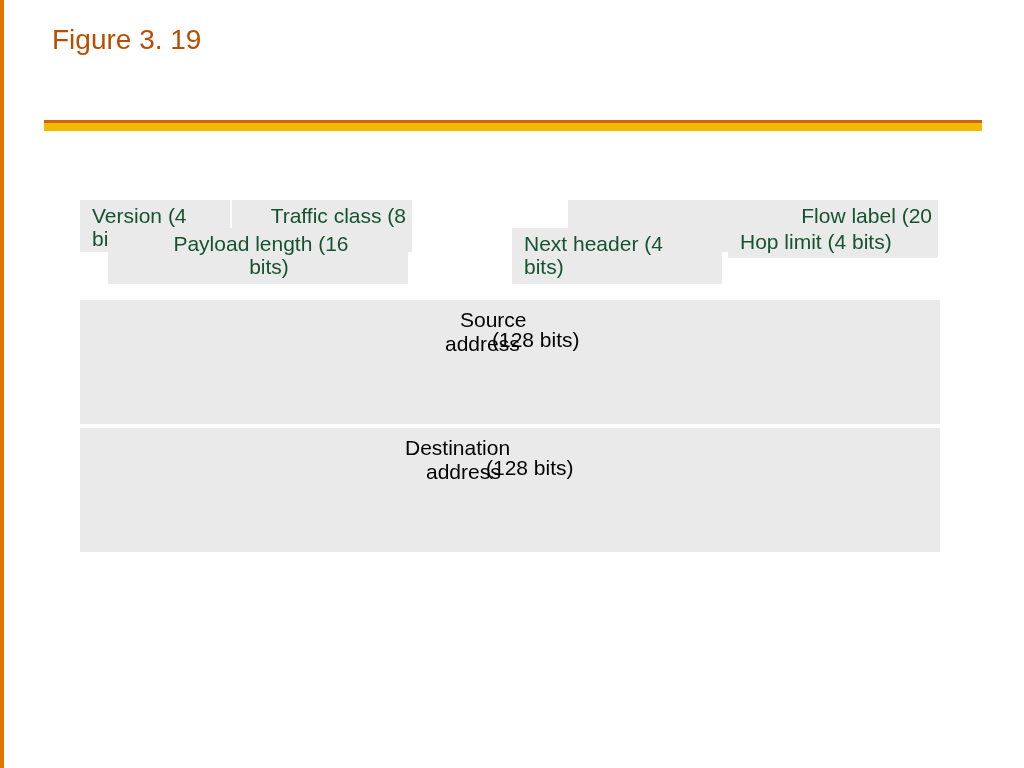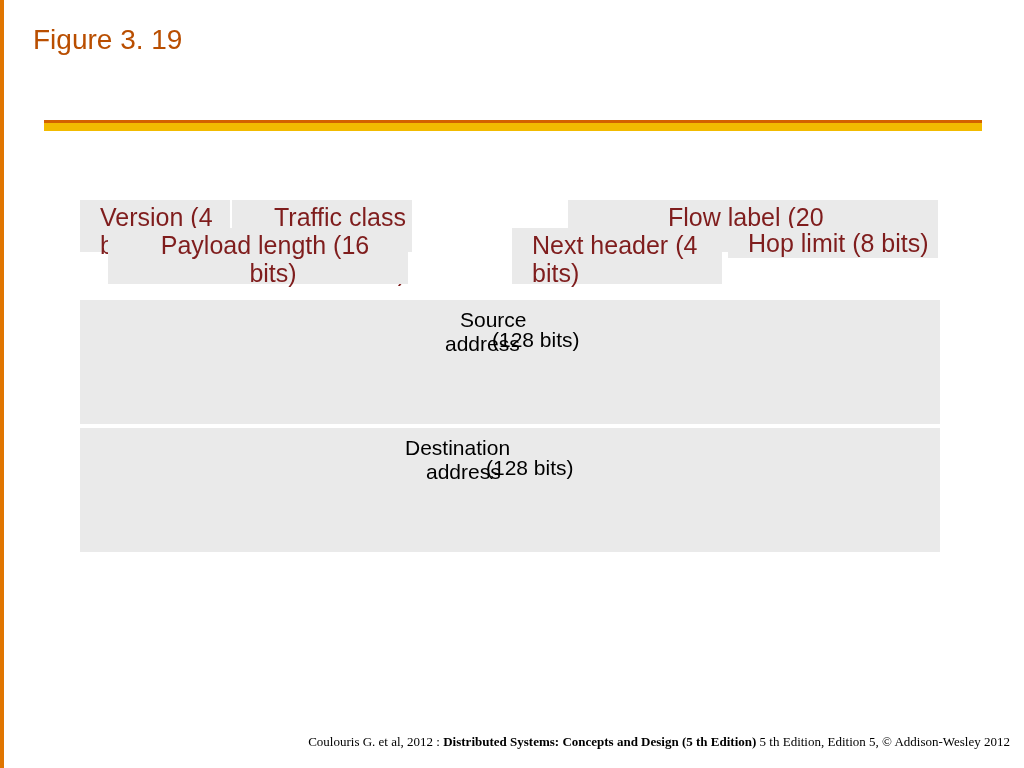--- a/index.html
+++ b/index.html
@@ -16,21 +16,21 @@
     position: relative;
     width: 1024px;
     height: 768px;
     background: #ffffff;
   }
 
   
   .title-block {
     position: absolute;
     top: 22px;
-    left: 33px;
+    left: 52px;
     right: 44px;
   }
   .title-line {
     font-size: 28px;
     color: #b94e00; 
     line-height: 1.25;
   }
 
   
   .rule-wrap {
@@ -53,23 +53,23 @@
     position: absolute;
     top: 200px;
     left: 80px;
     width: 860px;
     height: 420px;
   }
 
   .box {
     position: absolute;
     background: #eaeaea;
-    font-size: 25px;
-    color: #7f1d1d;
-    padding: 4px 6px 0 20px;
+    font-size: 21px;
+    color: #14532d;
+    padding: 4px 6px 0 12px;
     box-sizing: border-box;
     line-height: 1.1;
   }
   .box .l2 {
     display: block;
   }
 
   
   .b-version { top: 0px; left: 0px;   width: 150px; height: 52px; }
   .b-traffic { top: 0px; left: 152px; width: 180px; height: 52px; text-align: right; }
@@ -144,43 +144,40 @@
 
     <div class="box b-version">
       <span>Version (4</span>
       <span class="l2">bits)</span>
     </div>
     <div class="box b-traffic">
       <span>Traffic class (8</span>
       <span class="l2">bits)</span>
     </div>
     <div class="box b-flow">
-      <span style="display:block; padding-left:80px;">Flow label (20</span>
+      <span style="display:block; padding-left:80px;text-align:right;">Flow label (20</span>
       <span class="l2" style="padding-left:70px;">bits)</span>
     </div>
 
     <div class="box b-payload">
       <span>Payload length (16</span>
       <span class="l2" style="padding-left:16px;">bits)</span>
     </div>
     <div class="box b-next">
       <span>Next header (4</span>
       <span class="l2">bits)</span>
     </div>
     <div class="box b-hop">
-      <span>Hop limit (8 bits)</span>
+      <span>Hop limit (4 bits)</span>
     </div>
 
     <div class="addr-label src-l1">Source</div>
     <div class="addr-label src-l3">(128 bits)</div>
     <div class="addr-label src-l2">address</div>
 
     <div class="addr-label dst-l1">Destination</div>
     <div class="addr-label dst-l3">(128 bits)</div>
     <div class="addr-label dst-l2">address</div>
 
   </div>
 
-  <div class="footer">
-    <span>Coulouris G. et al, 2012 : </span><span class="bold">Distributed Systems: Concepts and Design (5 th Edition)</span><span> 5 th Edition, Edition 5, © Addison-Wesley 2012</span>
-  </div>
 
 </div>
 
 </body></html>

